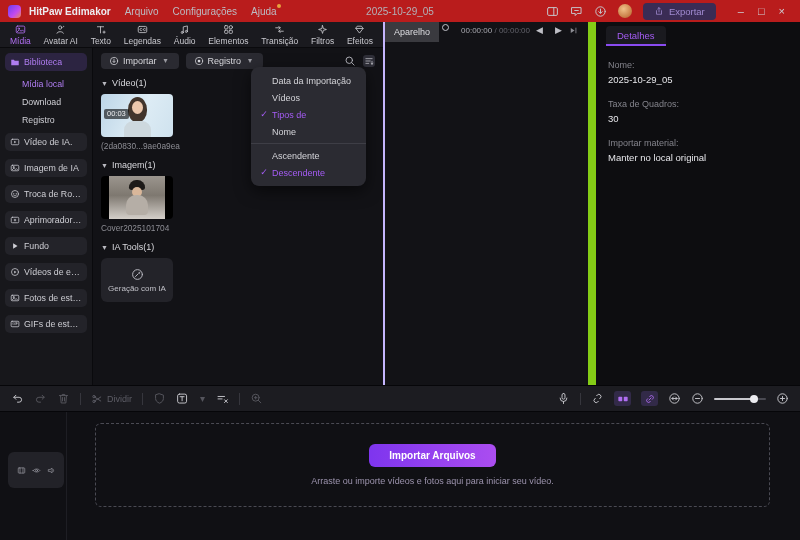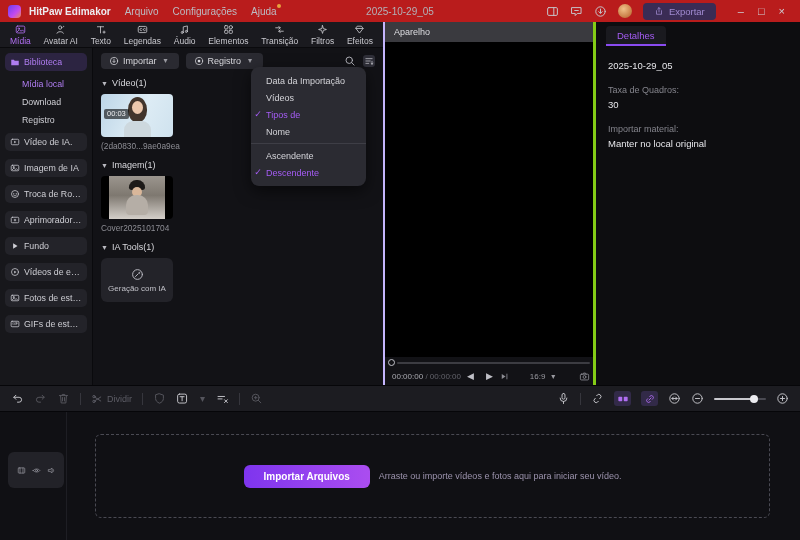--- a/index.html
+++ b/index.html
@@ -66,27 +66,27 @@
   .i-inner{width:56px;height:43px;position:relative;background:linear-gradient(180deg,#9b958e 0%,#7e7870 45%,#d4cfc9 100%)}
   .i-hat{position:absolute;left:20px;top:4px;width:16px;height:10px;border-radius:8px 8px 3px 3px;background:#1d1a18}
   .i-face{position:absolute;left:23px;top:11px;width:10px;height:10px;border-radius:50%;background:#d9b79a}
   .i-scarf{position:absolute;left:17px;top:19px;width:22px;height:20px;border-radius:10px 10px 4px 4px;background:#b5aea6}
   .ai-card{width:72px;height:44px;background:#232329;border-radius:6px;display:flex;flex-direction:column;align-items:center;justify-content:center;gap:3px;color:#c6c6cd}
   .ai-card .icon{width:13px;height:13px;color:#b9b9c1}
   .ai-card .ai-lbl{font-size:8px;color:#c0c0c7}
 
   
   .sort-menu{position:absolute;left:158px;top:19px;width:115px;background:#2b2b32;border-radius:8px;box-shadow:0 5px 16px rgba(0,0,0,.55);padding:5px 0;z-index:6}
-  .menu-row{display:flex;align-items:center;height:17px;padding:0 2px;font-size:9px;color:#d4d4d9;gap:3px;white-space:nowrap}
+  .menu-row{display:flex;align-items:center;height:17px;padding:0 8px;font-size:9px;color:#d4d4d9;gap:3px;white-space:nowrap}
   .menu-row .chk{width:10px;color:#a55cf5;font-size:9px;flex:0 0 auto}
   .menu-row.checked{color:#a55cf5}
   .menu-sep{height:1px;background:#3e3e46;margin:3px 0}
 
   
-  .preview-panel{width:211px;display:flex;flex-direction:column;background:#121216;border-right:3px solid #84cc16}
+  .preview-panel{width:211px;display:flex;flex-direction:row;background:#121216;border-right:8px solid #84cc16}
   .pv-header{height:20px;background:#3a3a3f;display:flex;align-items:center;padding:0 9px;font-size:9px;color:#dedee2;flex:0 0 auto}
   .pv-screen{flex:1;background:#000}
   .pv-scrub{height:11px;display:flex;align-items:center;padding:0 3px;gap:2px;flex:0 0 auto}
   .pv-scrub .handle{width:7px;height:7px;border:1.5px solid #c3c3ca;border-radius:50%;background:#121216;flex:0 0 auto}
   .pv-scrub .track{flex:1;height:2px;background:#3c3c42;border-radius:1px}
   .pv-controls{height:17px;display:flex;align-items:center;padding:0 7px;gap:6px;font-size:8px;color:#8e8e95;flex:0 0 auto}
   .pv-time{white-space:nowrap}
   .pv-time .cur{color:#a9a9b0}
   .pv-time .tot{color:#63636b}
   .pv-mid{display:flex;gap:12px;margin:0 auto;color:#bfbfc6;font-size:9px}
@@ -113,21 +113,21 @@
   .tb-rightgrp{margin-left:auto;display:flex;align-items:center;gap:10px}
   .purple-box{background:#322a48;border-radius:3px;padding:1.5px;color:#b06ef2;width:17px;height:15px}
   .zoom-slider{width:52px;height:2px;border-radius:1px;background:linear-gradient(to right,#c9c9cf 0 74%,#4a4a52 74%);position:relative}
   .zoom-handle{position:absolute;left:70%;top:-3px;width:8px;height:8px;background:#ececf0;border-radius:50%}
 
   
   .timeline{flex:1;background:#101014;position:relative}
   .tl-divider{position:absolute;left:66px;top:0;bottom:0;width:1px;background:#1e1e24}
   .track-box{position:absolute;left:8px;top:40px;width:56px;height:36px;background:#222228;border-radius:6px;display:flex;align-items:center;justify-content:center;gap:6px;color:#9a9aa2}
   .track-box .icon{width:9px;height:9px}
-  .dropzone{position:absolute;left:95px;right:30px;top:22px;height:84px;border:1px dashed #4a4a53;border-radius:6px;display:flex;flex-direction:row;align-items:center;justify-content:center;gap:9px}
+  .dropzone{position:absolute;left:95px;right:30px;top:11px;height:84px;border:1px dashed #4a4a53;border-radius:6px;display:flex;flex-direction:column;align-items:center;justify-content:center;gap:9px}
   .import-files-btn{background:linear-gradient(90deg,#7e35ee,#ab4df0);color:#fff;font-weight:bold;font-size:10px;padding:6px 20px;border-radius:6px;border:none;font-family:inherit}
   .drop-hint{color:#9c93ad;font-size:9px}
 </style>
 </head>
 <body>
 
 <div class="app">
 
   <header class="titlebar">
     <span class="logo"></span>
@@ -509,20 +509,21 @@
         </span>
       </div>
     </section>
 
     <section class="details-panel">
       <div class="dt-tabrow">
         <span class="dt-tab">Detalhes</span>
       </div>
       <div class="dt-body">
         <div class="dt-row">
+          <div class="dt-label">Nome:</div>
           <div class="dt-value">2025-10-29_05</div>
         </div>
         <div class="dt-row">
           <div class="dt-label">Taxa de Quadros:</div>
           <div class="dt-value">30</div>
         </div>
         <div class="dt-row">
           <div class="dt-label">Importar material:</div>
           <div class="dt-value">Manter no local original</div>
         </div>

